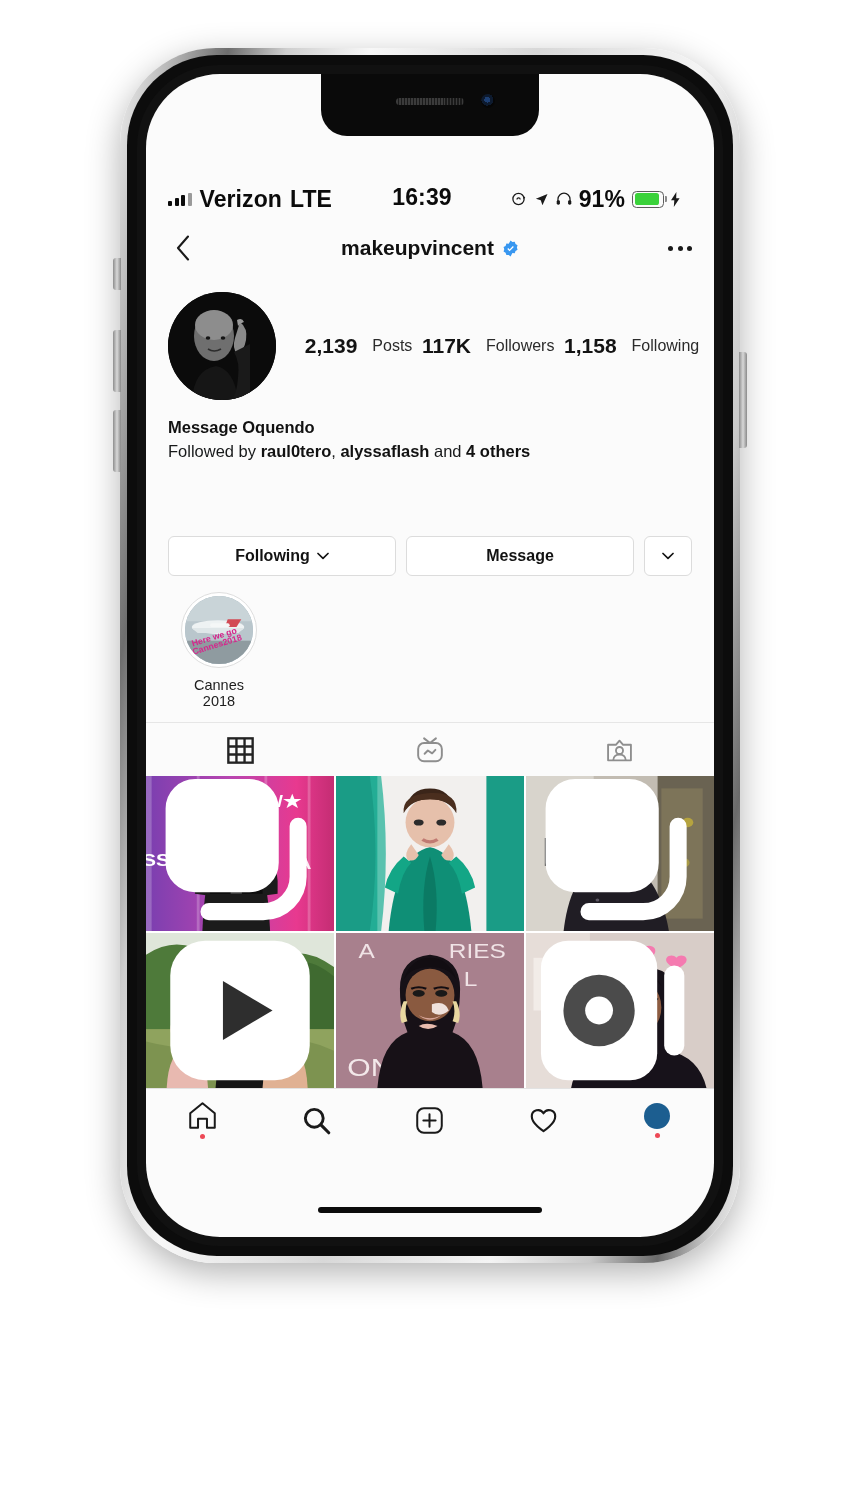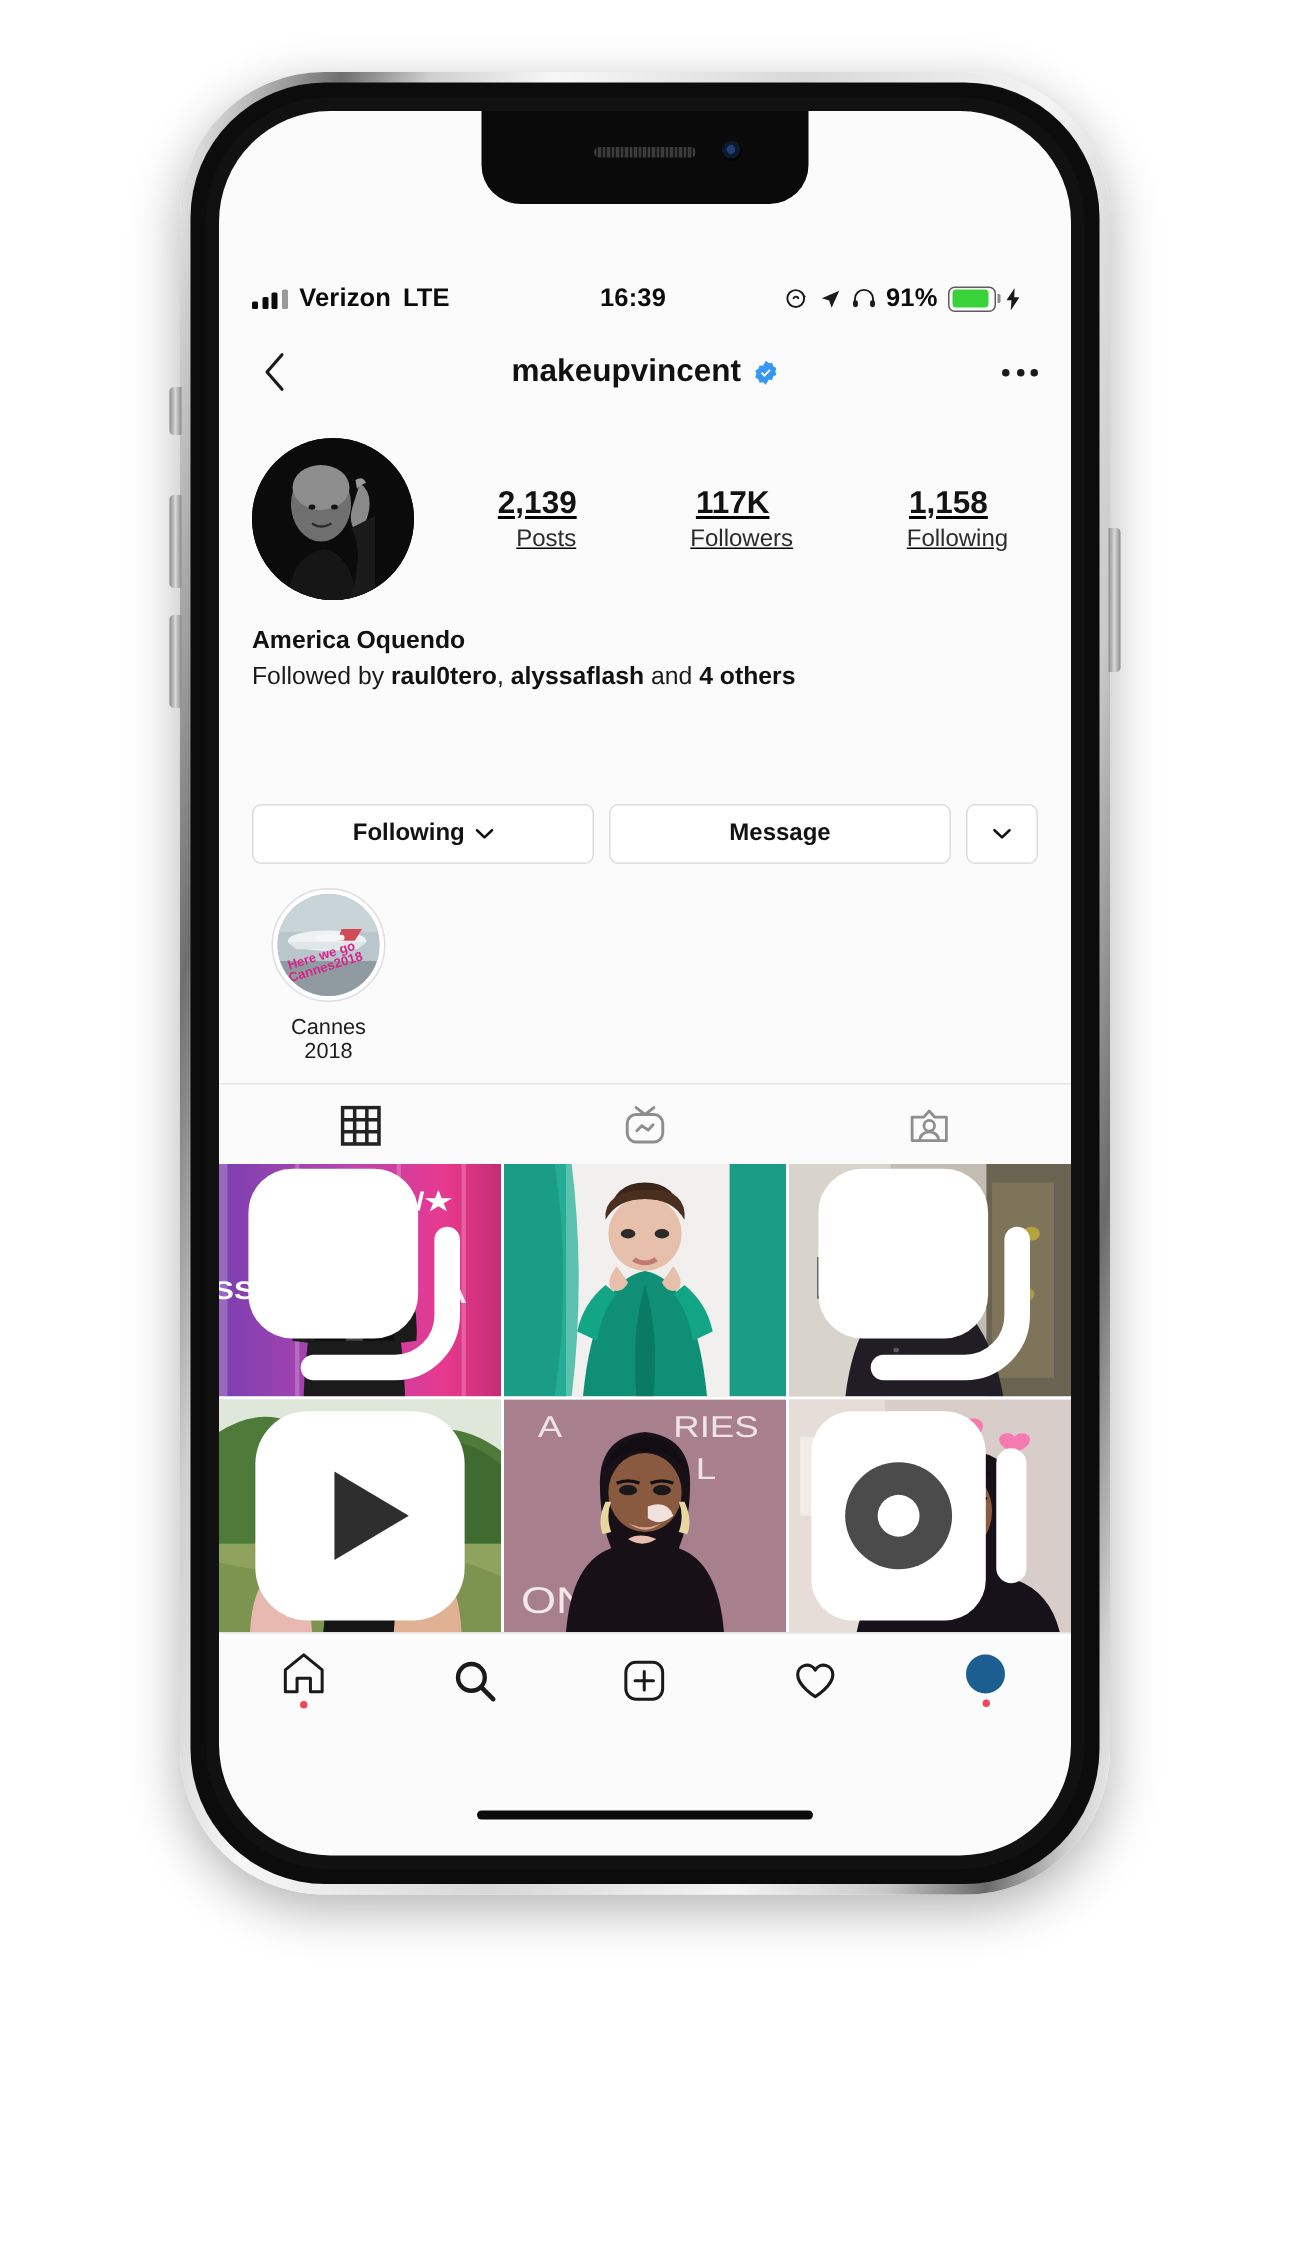--- a/index.html
+++ b/index.html
@@ -46,22 +46,22 @@
   }
   .btn-side{position:absolute;background:linear-gradient(90deg,#8d8d8d,#d8d8d8,#8a8a8a);}
   .btn-silent{left:113px; top:258px; width:8px; height:32px; border-radius:3px 0 0 3px;}
   .btn-volup{left:113px; top:330px; width:8px; height:62px; border-radius:3px 0 0 3px;}
   .btn-voldn{left:113px; top:410px; width:8px; height:62px; border-radius:3px 0 0 3px;}
   .btn-power{right:113px; top:352px; width:8px; height:96px; border-radius:0 3px 3px 0; position:absolute;}
 
   
   .statusbar{
     position:absolute; left:0; top:110px; width:552px; height:30px;
-    display:flex; align-items:center; color:#0b0b0b;
-    font-size:17px; font-weight:600; letter-spacing:.1px;
+    display:flex; color:#0b0b0b;
+    font-size:23px; font-weight:600; letter-spacing:.1px;
   }
   .sb-left{display:flex; align-items:center; gap:8px; margin-left:22px;}
   .sig{display:flex; align-items:flex-end; gap:2.5px; height:13px;}
   .sig i{display:block; width:4px; background:#0b0b0b; border-radius:1px;}
   .sig i:nth-child(1){height:5px}.sig i:nth-child(2){height:8px}
   .sig i:nth-child(3){height:11px}.sig i:nth-child(4){height:13px;background:#9a9a9a}
   .sb-center{position:absolute; left:50%; transform:translateX(-50%); font-weight:700;}
   .sb-right{display:flex; align-items:center; gap:7px; margin-left:auto; margin-right:18px;}
   .batt{width:30px;height:15px;border:1.6px solid #5c5c5c;border-radius:4.5px;position:relative;display:inline-block;}
   .batt::after{content:"";position:absolute;right:-4px;top:4px;width:2.4px;height:6px;background:#8b8b8b;border-radius:0 1px 1px 0;}
@@ -77,21 +77,21 @@
   .nav-more span{width:5px;height:5px;border-radius:50%;background:#1a1a1a;display:block;}
 
   
   .profile-row{position:absolute; left:0; top:208px; width:568px; height:128px; display:flex; align-items:center;}
   .avatar{
     margin-left:22px; width:108px; height:108px; border-radius:50%; overflow:hidden;
     background:#0a0a0a; position:relative; flex:0 0 auto;
   }
   .avatar svg{position:absolute; inset:0;}
   .stats{display:flex; flex:1; justify-content:space-around; padding:0 10px 0 24px;}
-  .stat{display:flex; flex-direction:column; align-items:center; gap:3px;text-decoration:underline;}
+  .stat{display:flex; flex-direction:row; align-items:center; gap:3px;}
   .stat-num{font-size:21px; font-weight:700; color:#131313;}
   .stat-lab{font-size:16px; color:#2b2b2b;margin-left:12px;}
 
   
   .bio{position:absolute; left:22px; top:342px; width:522px; color:#17191a; font-size:16.5px; line-height:1.42;}
   .bio-name{font-weight:700; font-size:16.5px; color:#111; margin-bottom:1px;}
   .bio-emoji{font-size:16px;}
   .link{color:#2b5a8e;}
   .bold{font-weight:700; color:#111;}
   .bio-line{margin-top:1px;}
@@ -241,21 +241,21 @@
           <span class="stat-lab">Followers</span>
         </div>
         <div class="stat">
           <span class="stat-num">1,158</span>
           <span class="stat-lab">Following</span>
         </div>
       </div>
     </div>
 
     <div class="bio">
-      <div class="bio-name">America Oquendo</div>
+      <div class="bio-name">Message Oquendo</div>
       <div class="bio-line">
         <span>Followed by </span><span class="bold">raul0tero</span><span>, </span><span class="bold">alyssaflash</span><span> and </span><span class="bold">4 others</span>
       </div>
     </div>
 
     <div class="actions">
       <div class="btn btn-following">
         <span>Following</span>
         <svg class="chev" viewBox="0 0 12 8">
           <path d="M1 1.5L6 6.3l5-4.8" fill="none" stroke="#121212" stroke-width="1.7" stroke-linecap="round" stroke-linejoin="round"></path>

